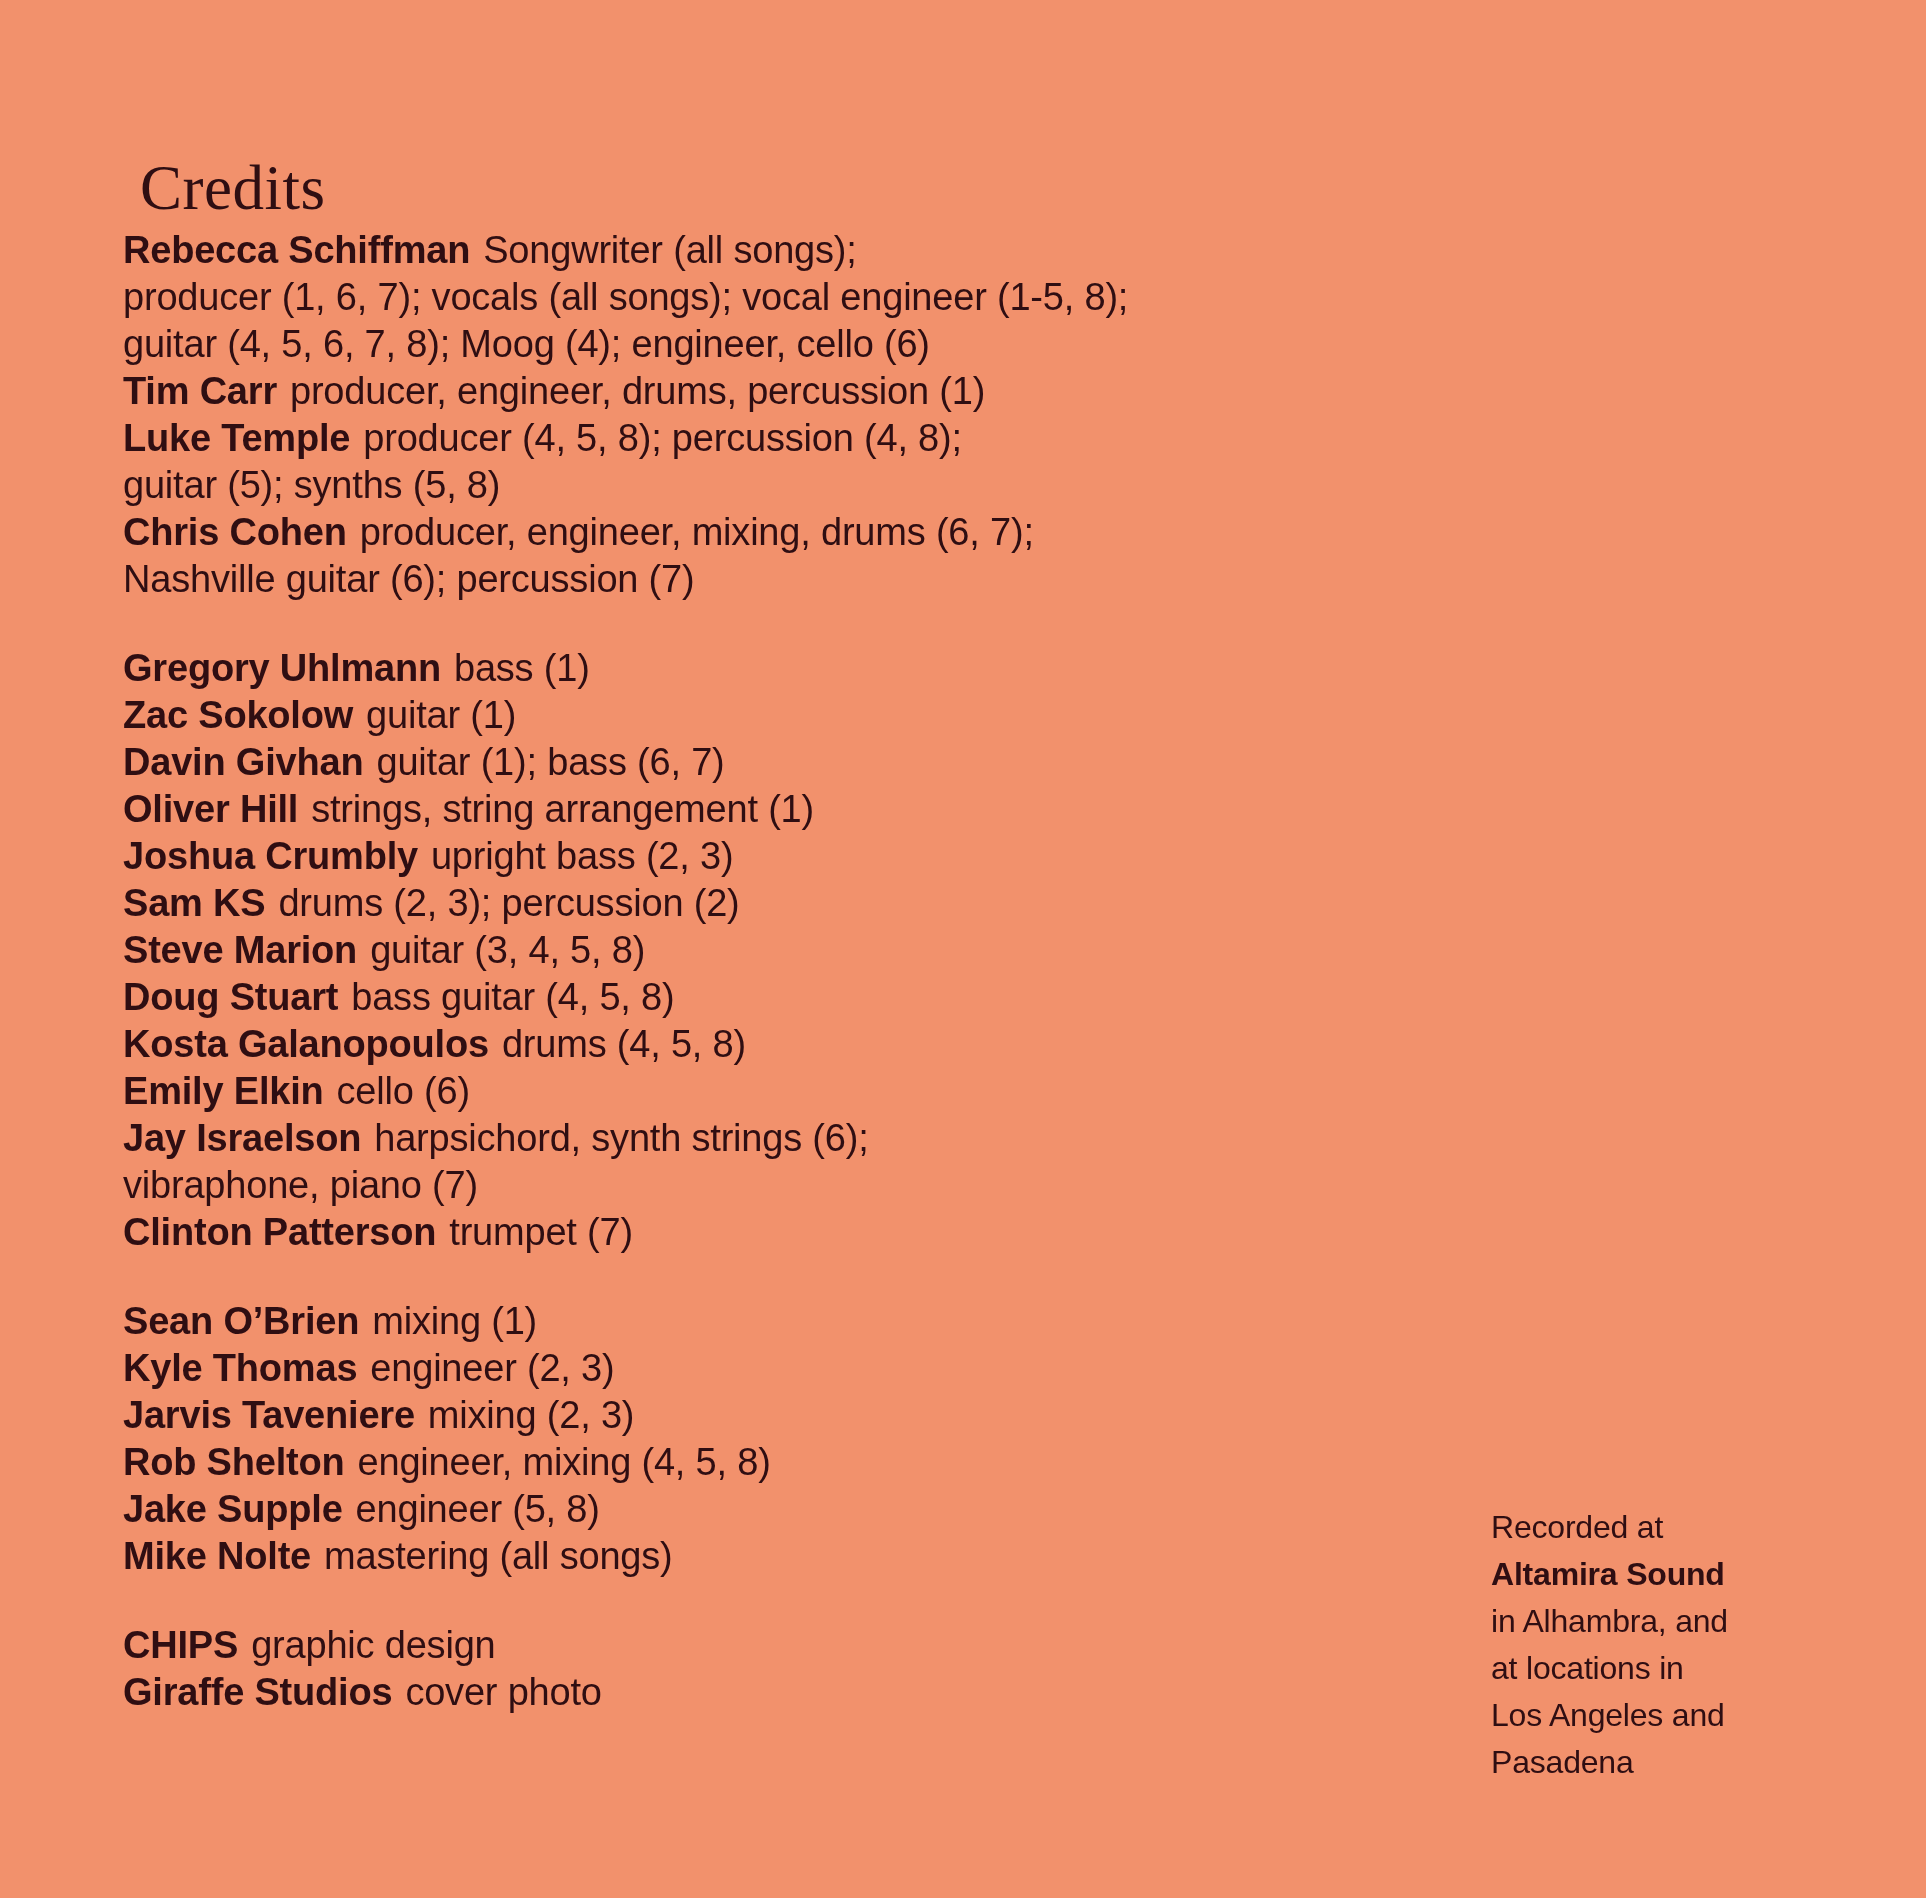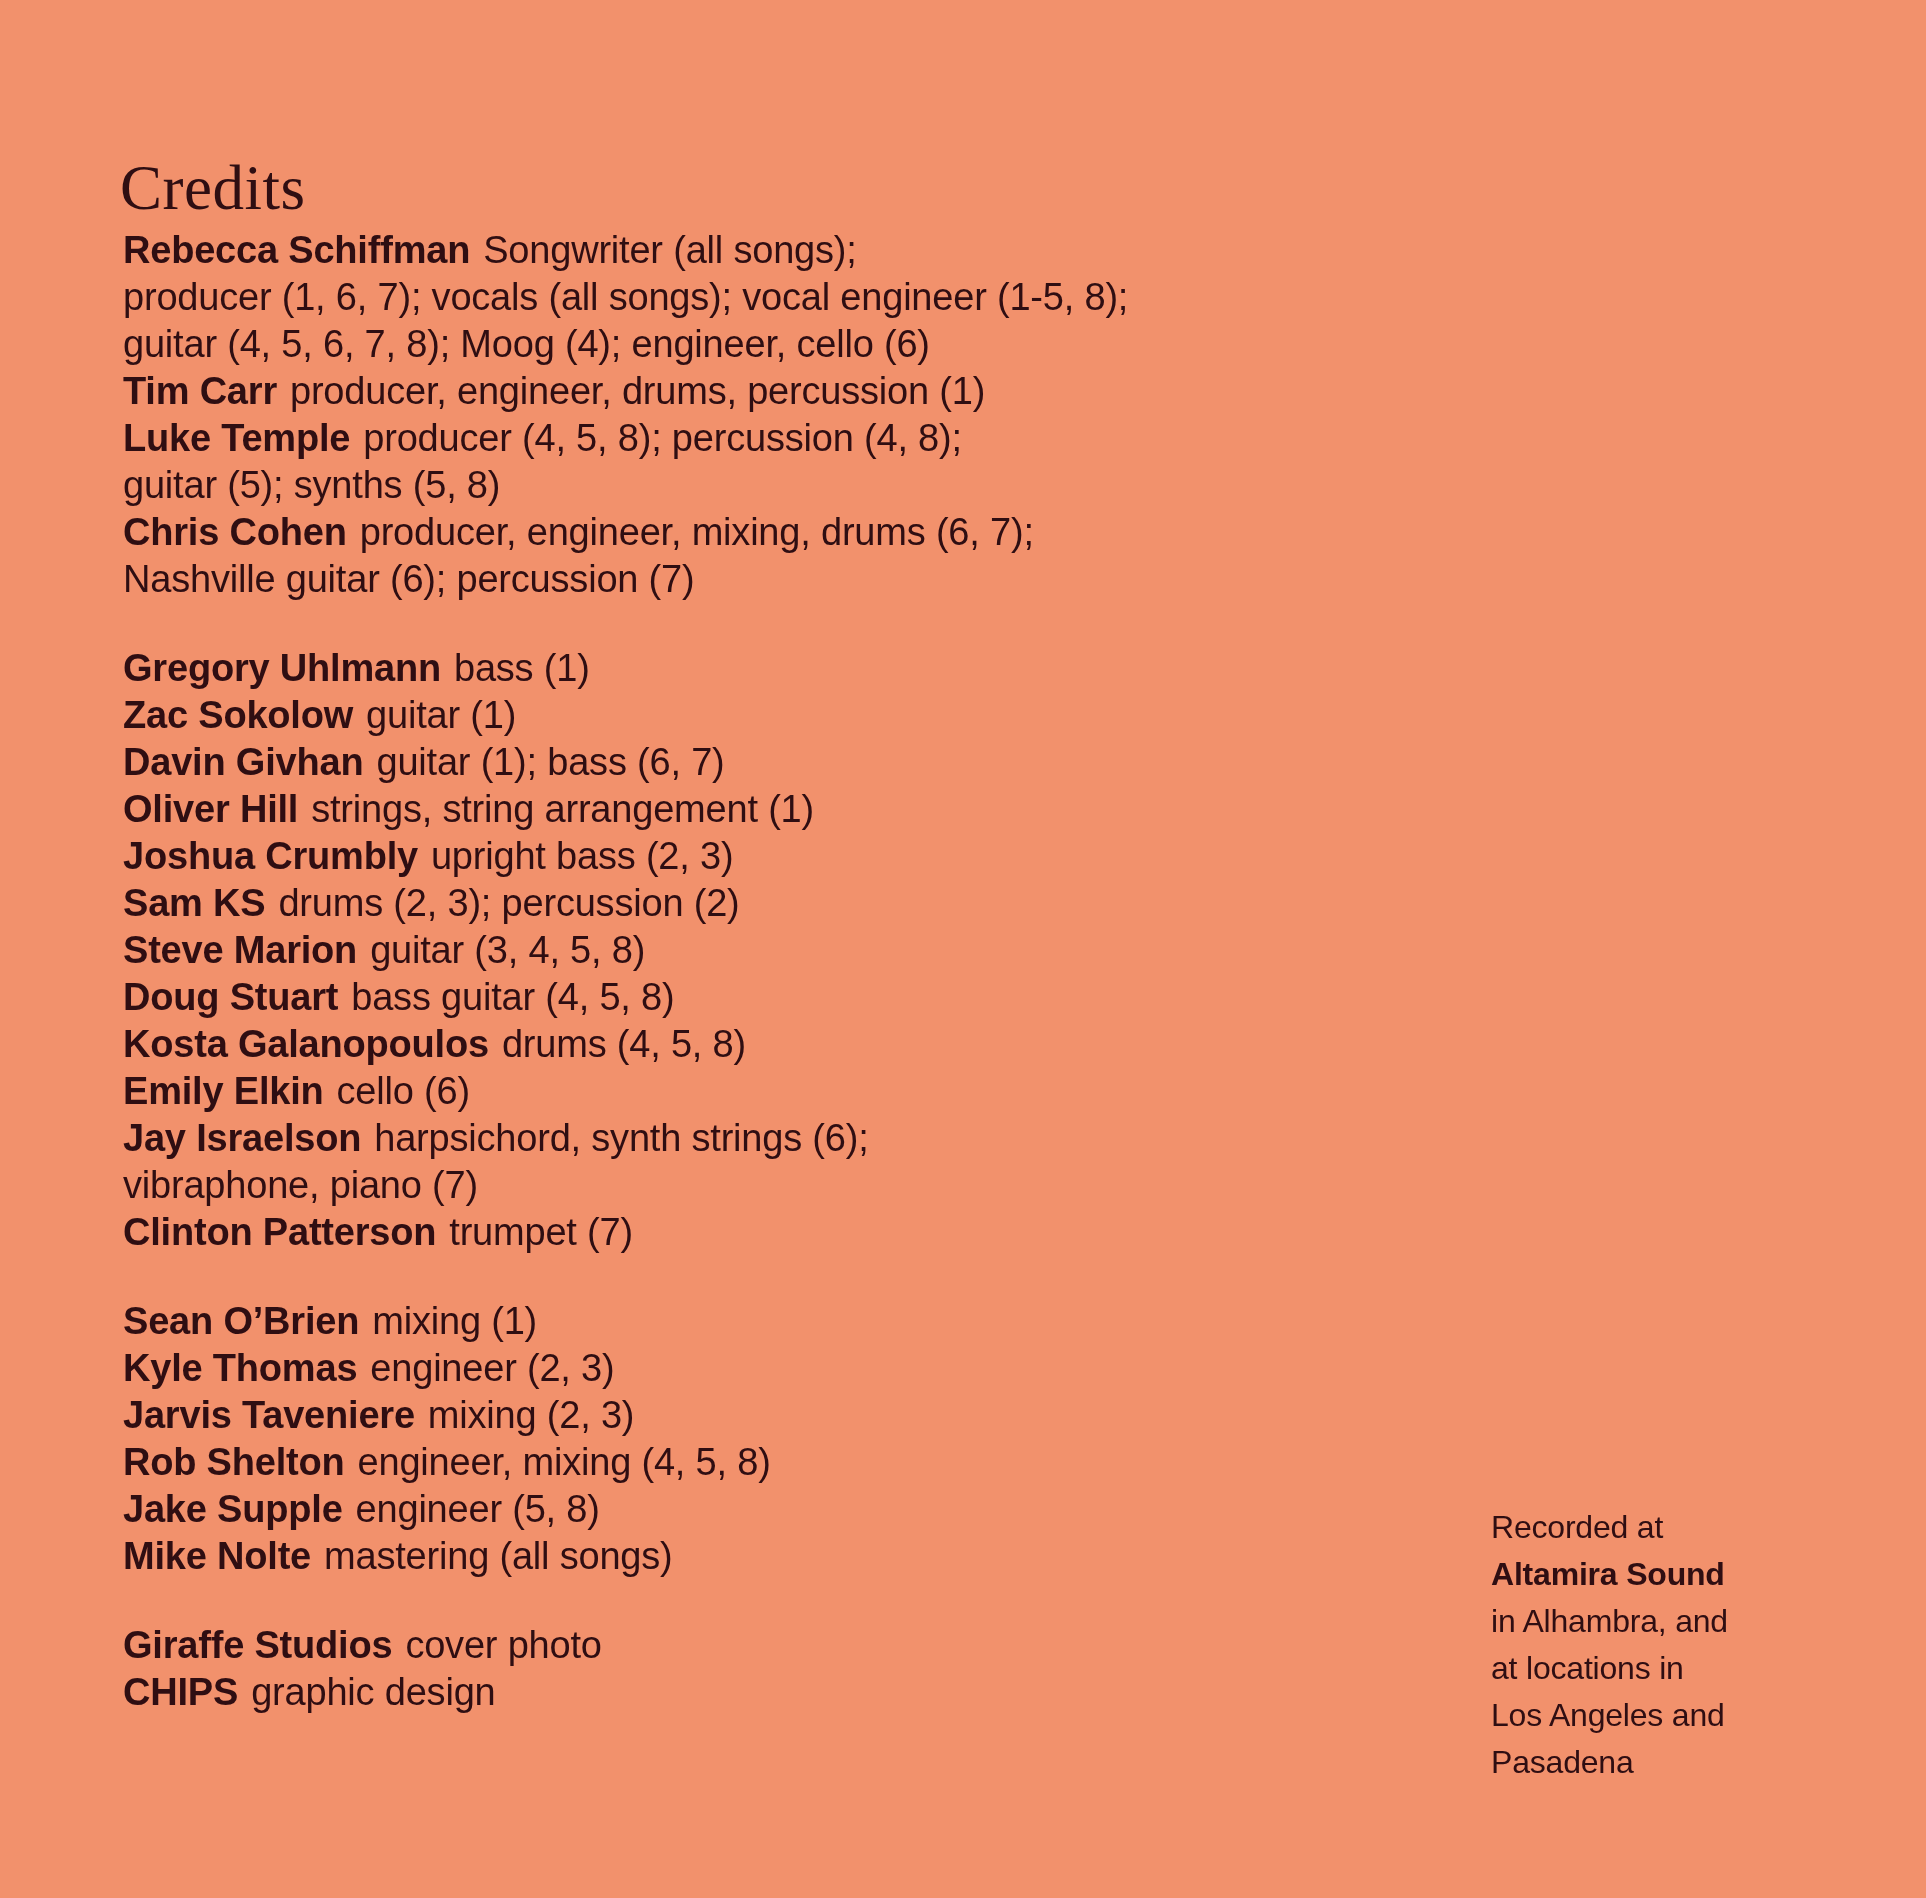--- a/index.html
+++ b/index.html
@@ -10,21 +10,21 @@
   body{
     width:1927px;height:1899px;
     position:relative;
     background:var(--background);
     overflow:hidden;
     font-family:"Liberation Sans","DejaVu Sans",sans-serif;
     color:var(--ink);
   }
   .title{
     position:absolute;
-    left:120px;top:115px;
+    left:140px;top:115px;
     font-family:"Liberation Serif","DejaVu Serif",serif;
     font-size:63px;line-height:63px;
     font-weight:400;
     letter-spacing:0.5px;
     color:var(--ink);
   }
   .col{
     position:absolute;
     left:123px;top:219px;
     font-size:38px;line-height:47px;
@@ -80,22 +80,22 @@
   <div class="group">
     <div class="line"><span class="nm">Sean O’Brien</span><span class="rl">mixing (1)</span></div>
     <div class="line"><span class="nm">Kyle Thomas</span><span class="rl">engineer (2, 3)</span></div>
     <div class="line"><span class="nm">Jarvis Taveniere</span><span class="rl">mixing (2, 3)</span></div>
     <div class="line"><span class="nm">Rob Shelton</span><span class="rl">engineer, mixing (4, 5, 8)</span></div>
     <div class="line"><span class="nm">Jake Supple</span><span class="rl">engineer (5, 8)</span></div>
     <div class="line"><span class="nm">Mike Nolte</span><span class="rl">mastering (all songs)</span></div>
   </div>
 
   <div class="group">
+    <div class="line"><span class="nm">CHIPS</span><span class="rl">graphic design</span></div>
     <div class="line"><span class="nm">Giraffe Studios</span><span class="rl">cover photo</span></div>
-    <div class="line"><span class="nm">CHIPS</span><span class="rl">graphic design</span></div>
   </div>
 
 </div>
 
 <div class="note">
   <div class="line">Recorded at</div>
   <div class="line bold">Altamira Sound</div>
   <div class="line">in Alhambra, and</div>
   <div class="line">at locations in</div>
   <div class="line">Los Angeles and</div>

